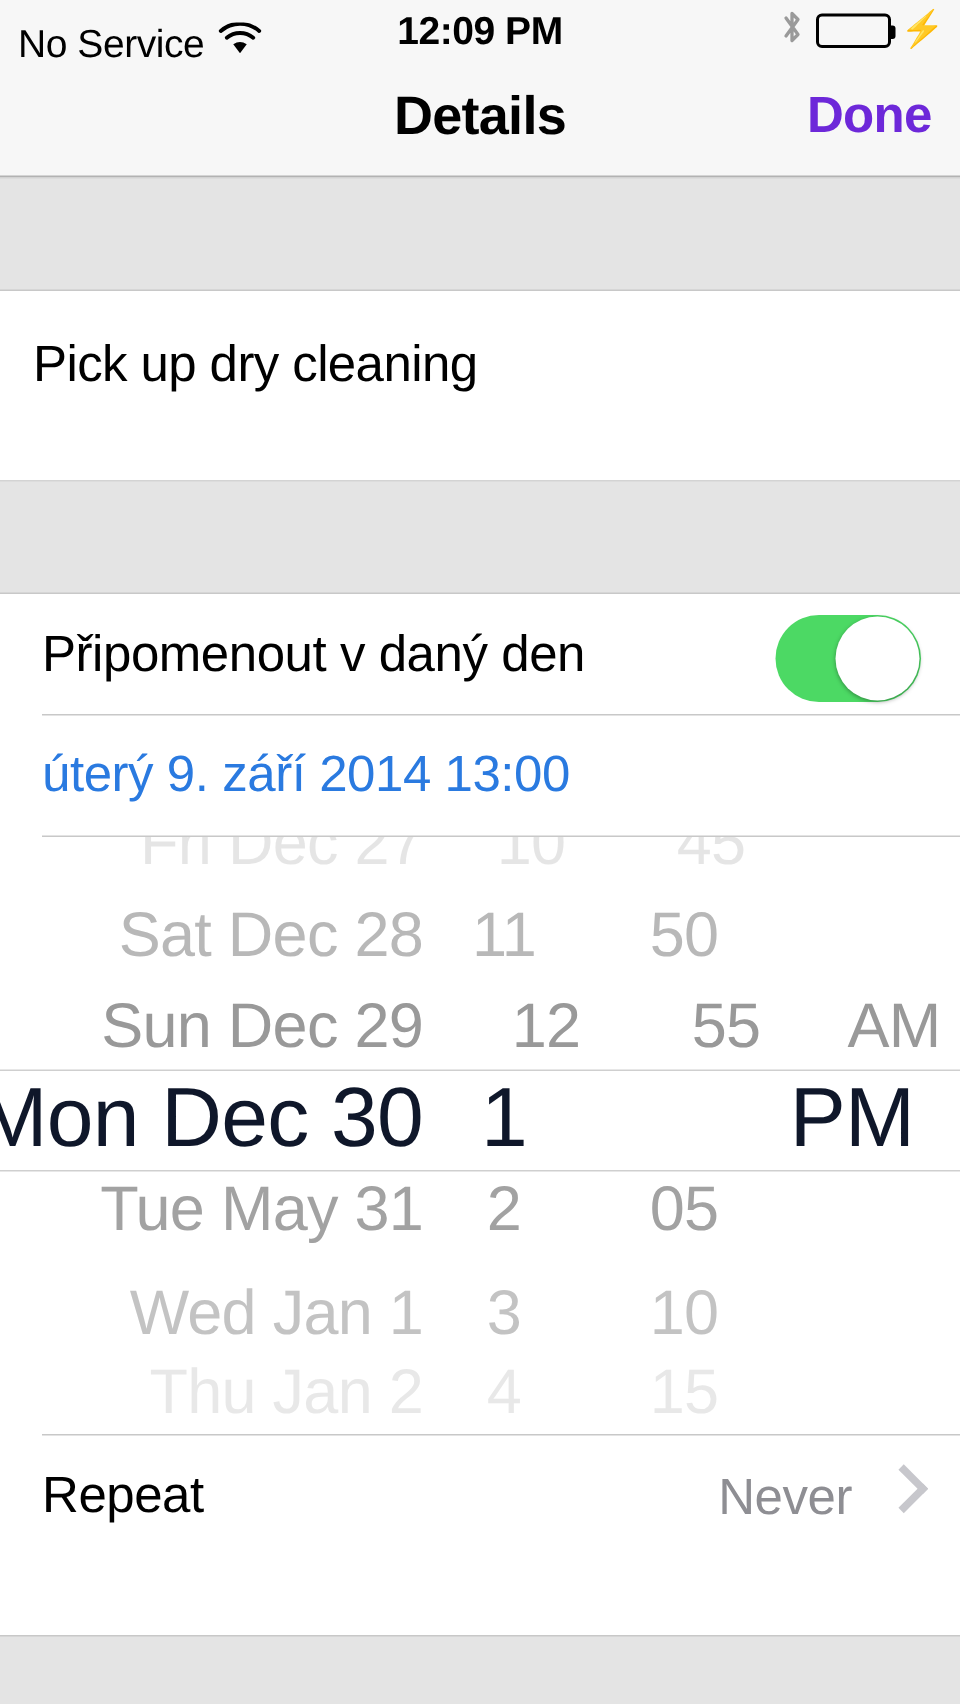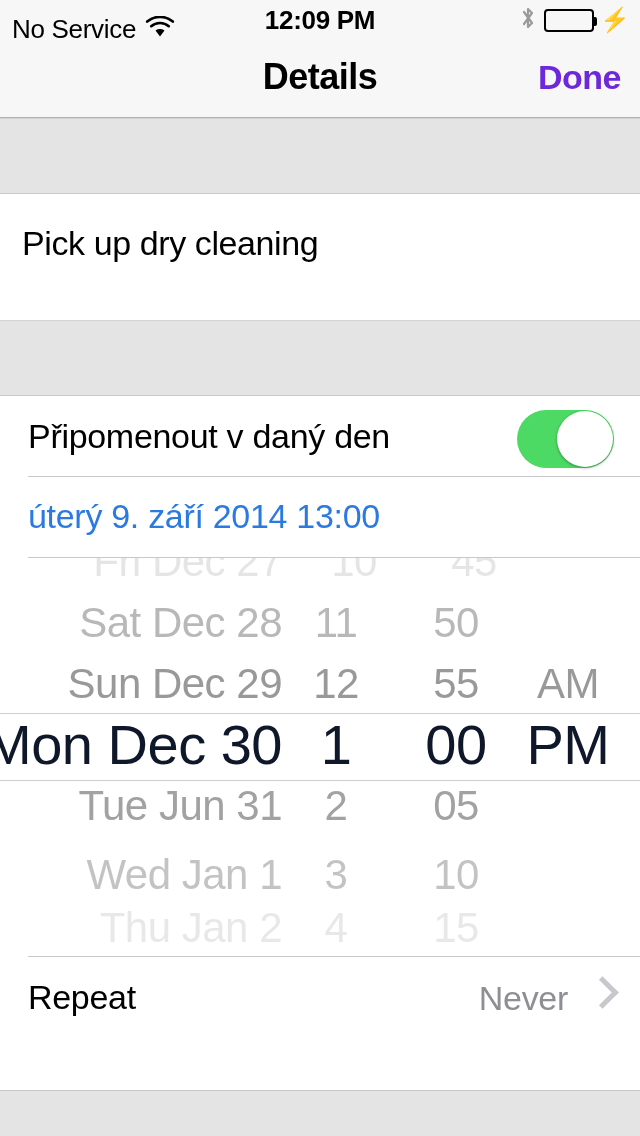--- a/index.html
+++ b/index.html
@@ -342,34 +342,33 @@
           <div class="pcol pcol-hour">10</div>
           <div class="pcol pcol-min">45</div>
           <div class="pcol pcol-ampm"></div>
         </div>
         <div class="picker-row" style="top: 34px; opacity: 0.62;">
           <div class="pcol pcol-date">Sat Dec 28</div>
           <div class="pcol pcol-hour">11</div>
           <div class="pcol pcol-min">50</div>
           <div class="pcol pcol-ampm"></div>
         </div>
-        <div class="picker-row" style="top: 95px; opacity: 0.9;">
+        <div class="picker-row" style="top: 95px; opacity: 0.9; margin-left: 28px;">
           <div class="pcol pcol-date">Sun Dec 29</div>
           <div class="pcol pcol-hour">12</div>
           <div class="pcol pcol-min">55</div>
           <div class="pcol pcol-ampm">AM</div>
         </div>
         <div class="picker-row selected" style="top: 156px; opacity: 1;">
           <div class="pcol pcol-date">Mon Dec 30</div>
           <div class="pcol pcol-hour">1</div>
-          <div class="pcol pcol-min">00</div>
           <div class="pcol pcol-ampm">PM</div>
         </div>
         <div class="picker-row" style="top: 217px; opacity: 0.82;">
-          <div class="pcol pcol-date">Tue Jun 31</div>
+          <div class="pcol pcol-date">Tue May 31</div>
           <div class="pcol pcol-hour">2</div>
           <div class="pcol pcol-min">05</div>
           <div class="pcol pcol-ampm"></div>
         </div>
         <div class="picker-row" style="top: 286px; opacity: 0.52;">
           <div class="pcol pcol-date">Wed Jan 1</div>
           <div class="pcol pcol-hour">3</div>
           <div class="pcol pcol-min">10</div>
           <div class="pcol pcol-ampm"></div>
         </div>

